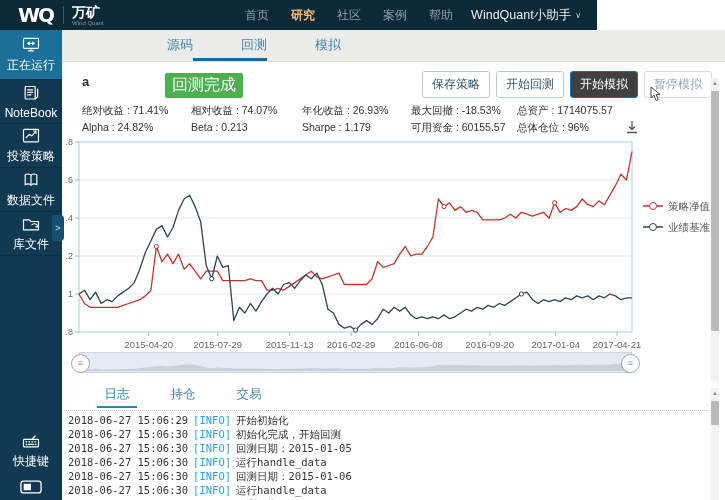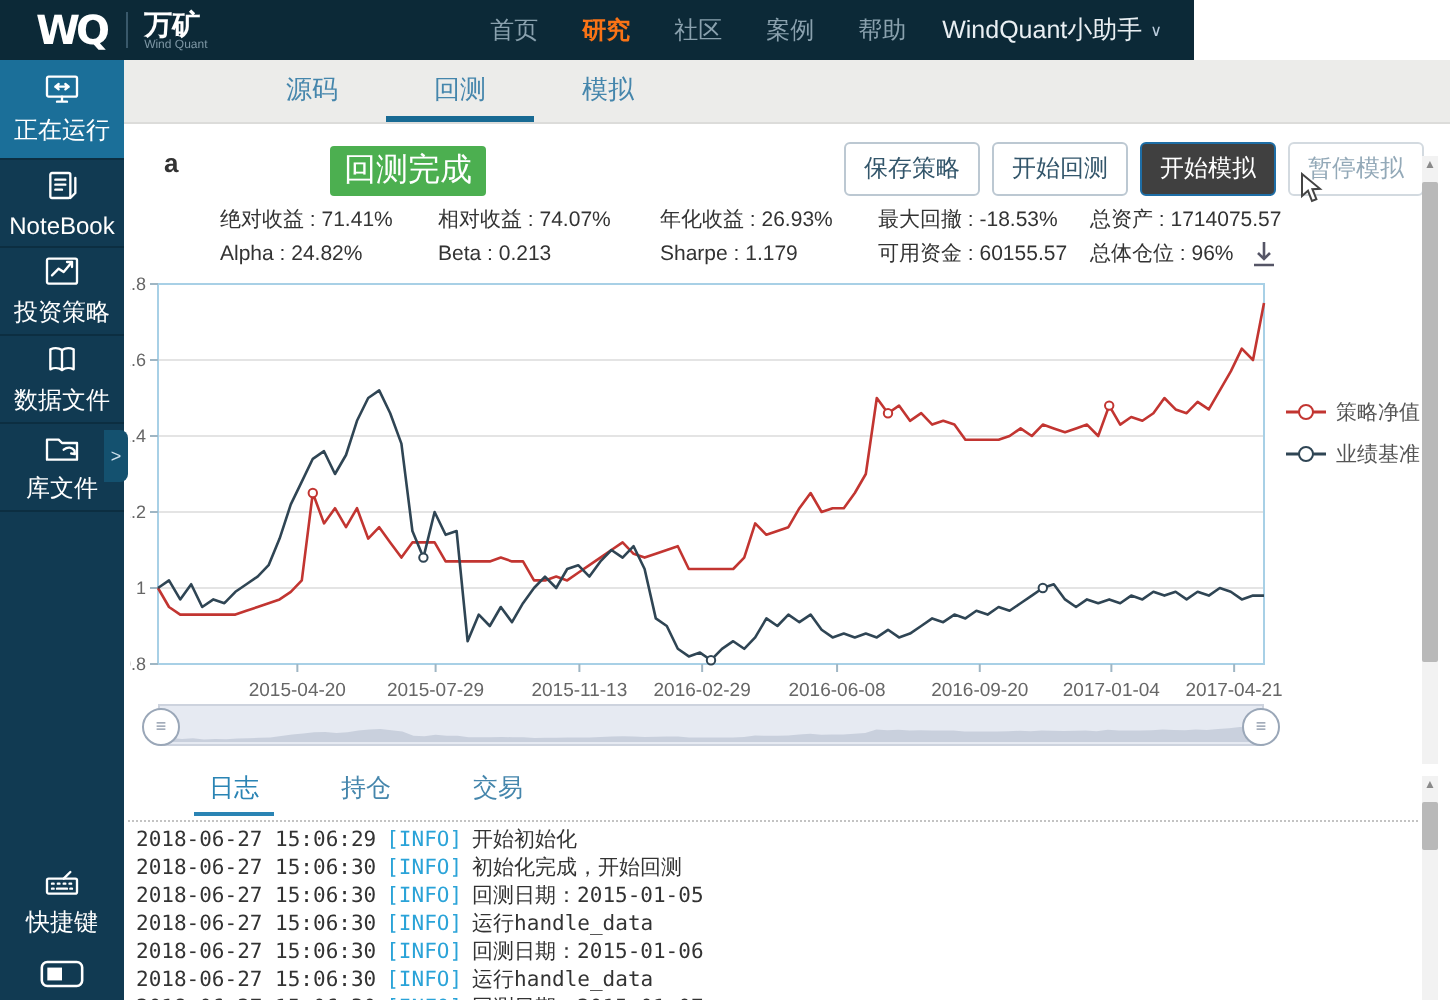--- a/index.html
+++ b/index.html
@@ -8,56 +8,56 @@
   
   .topbar{position:absolute;top:0;left:0;width:597px;height:30px;background:#0c2937;
           display:flex;align-items:center;z-index:30;}
   .logo-wq{color:#fff;font-size:20px;font-weight:bold;letter-spacing:-2px;margin-left:18px;font-family:"DejaVu Sans",sans-serif;}
   .logo-div{width:1px;height:18px;background:#39586a;margin:0 8px 0 10px;}
   .logo-cnwrap{display:flex;flex-direction:column;line-height:1;}
   .logo-cn{color:#fff;font-size:14px;font-weight:bold;}
   .logo-en{color:#7e97a5;font-size:6px;margin-top:1px;}
   .topnav{margin-left:auto;display:flex;align-items:center;gap:22px;margin-right:18px;}
   .nav-item{color:#8aa1ae;font-size:12px;cursor:pointer;}
-  .nav-item.active{color:#f97316;font-weight:bold;text-align:center;}
+  .nav-item.active{color:#fdba74;font-weight:bold;text-align:center;}
   .assistant{color:#e9eff3;font-size:12.5px;display:flex;align-items:center;gap:4px;cursor:pointer;}
   .assistant .caret{font-size:8px;color:#bcd;}
   
   .sidebar{position:absolute;top:30px;left:0;width:62px;height:470px;background:#113a52;z-index:20;}
   .sb-item{display:flex;flex-direction:column;align-items:center;justify-content:center;
            height:39px;border-bottom:1px solid #0c2e41;cursor:pointer;padding:2px 0;}
   .sb-item.active{height:45px;background:#1b6f99;}
   .sb-icon{width:20px;height:20px;display:block;}
   .sb-icon svg{width:20px;height:20px;stroke:#fff;fill:none;stroke-width:1.4;stroke-linecap:round;stroke-linejoin:round;}
   .sb-label{color:#fff;font-size:12px;margin-top:2px;white-space:nowrap;}
   .collapse-tab{position:absolute;left:52px;top:215px;width:12px;height:26px;background:#14516f;
                 border-radius:0 4px 4px 0;color:#cfe3ee;font-size:9px;line-height:26px;text-align:center;cursor:pointer;z-index:25;}
   .sb-bottom{position:absolute;bottom:2px;left:0;width:62px;display:flex;flex-direction:column;align-items:center;}
   .sb-bottom .sb-item{border-bottom:none;width:62px;}
   .mini-screen-icon{margin:8px 0 4px 0;width:22px;height:14px;}
   .mini-screen-icon svg{width:22px;height:14px;}
   
   .main{position:absolute;left:62px;top:30px;width:663px;height:470px;background:#fff;overflow:hidden;}
   .tabstrip{position:absolute;top:0;left:0;width:663px;height:32px;background:#ececea;
             border-bottom:1px solid #dcdcda;display:flex;padding-left:57px;box-sizing:border-box;}
-  .tab{width:74px;text-align:center;line-height:30px;font-size:13px;color:#4586ac;cursor:pointer;box-sizing:border-box;}
+  .tab{width:74px;text-align:right;line-height:30px;font-size:13px;color:#4586ac;cursor:pointer;box-sizing:border-box;}
   .tab.active{border-bottom:3px solid #186a93;}
   
   .strategy-name{position:absolute;left:20px;top:44px;font-size:13px;font-weight:bold;color:#333;}
   .status-badge{position:absolute;left:103px;top:43px;background:#4caf50;color:#fff;font-size:16px;
                 padding:2px 7px;border-radius:2px;}
   .toolbar-buttons{position:absolute;right:13px;top:41px;display:flex;gap:6px;}
   .btn{font-size:12px;padding:4px 9px;border-radius:3px;border:1px solid #bcc8d2;background:#fff;
        color:#33566b;cursor:pointer;font-family:inherit;white-space:nowrap;}
   .btn.primary{background:#404040;border-color:#1e6ea6;color:#fff;position:relative;text-align:right;}
   .btn.disabled{border-color:#d3dae0;color:#93a9b8;cursor:default;}
   .cursor-glyph{position:absolute;left:588px;top:56px;z-index:40;pointer-events:none;}
   
   .stats-grid{position:absolute;left:20px;top:72px;font-size:10.5px;color:#333;}
-  .stats-row{display:flex;height:17px;line-height:17px;margin-left:28px;}
+  .stats-row{display:flex;height:17px;line-height:17px;}
   .stat-cell{white-space:nowrap;}
   .stat-cell.c0{width:109px;} .stat-cell.c1{width:111px;} .stat-cell.c2{width:109px;}
   .stat-cell.c3{width:106px;} .stat-cell.c4{width:180px;}
   .download-icon{position:absolute;left:563px;top:90px;width:14px;height:14px;cursor:pointer;}
   .download-icon svg{width:14px;height:14px;stroke:#556;fill:none;stroke-width:1.3;}
   
   .chart-svg{position:absolute;left:3px;top:106px;}
   
   .brush{position:absolute;left:17px;top:322px;width:553px;height:21px;background:#e6eaf2;
          border:1px solid #cdd3de;box-sizing:border-box;}

